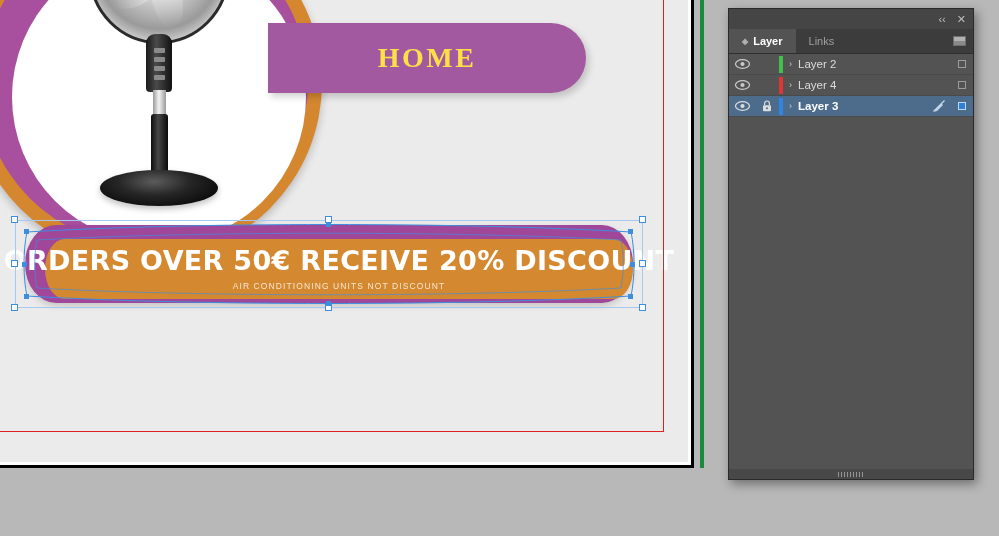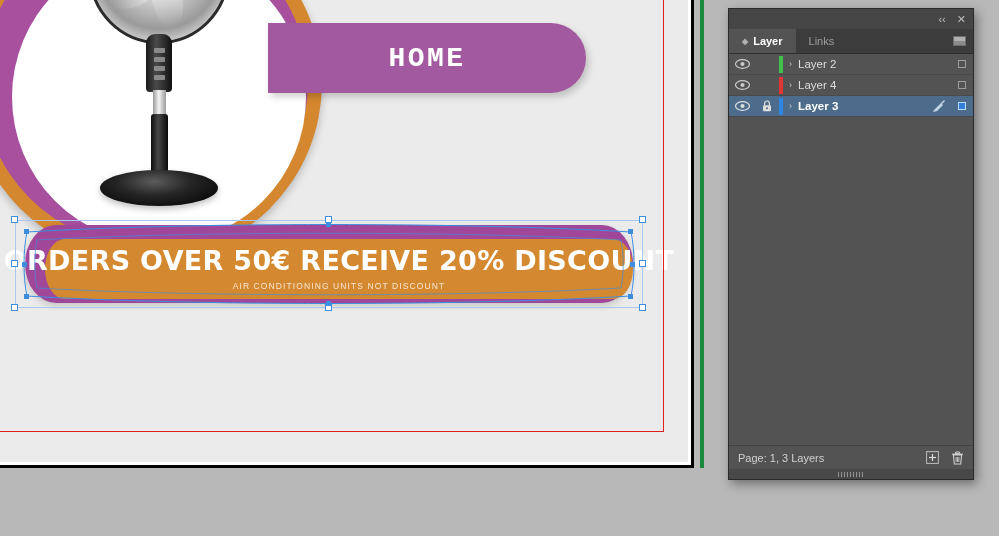--- a/index.html
+++ b/index.html
@@ -185,25 +185,25 @@
     width: 318px;
     height: 70px;
     background: #a2599f;
     border-radius: 0 35px 35px 0;
     box-shadow: 3px 4px 7px rgba(0,0,0,0.18);
     display: flex;
     align-items: center;
     justify-content: center;
   }
   #home-label {
-    color: #ffffff;
+    color: #fde047;
     font-size: 28px;
     font-weight: bold;
     letter-spacing: 2.5px;
-    font-family: Liberation Mono, monospace;
+    font-family: Liberation Serif, serif;
   }
 
   
   #banner-wrap {
     position: absolute;
     left: 21px;
     top: 230px;
     width: 628px;
     height: 88px;
   }
@@ -602,38 +602,18 @@
             <path d="M3.5 10.5 L9.5 4.5 l1.6 1.6 l-6 6 l-2.2 0.6 Z" fill="#b9cfe4"></path>
             <line x1="1.5" y1="12.5" x2="12.5" y2="1.5" stroke="#c9dcee" stroke-width="1.3"></line>
           </svg>
         </div>
         <div class="cell-target">
           <div class="target-box filled"></div>
         </div>
       </div>
     </div>
 
-    <div id="panel-footer">
-      <span id="footer-status">Page: 1, 3 Layers</span>
-      <span class="footer-btn">
-        <svg width="13" height="13" viewBox="0 0 13 13">
-          <rect x="0.6" y="0.6" width="11.8" height="11.8" fill="none" stroke="#bdbdbd" stroke-width="1"></rect>
-          <line x1="6.5" y1="3" x2="6.5" y2="10" stroke="#dcdcdc" stroke-width="1.2"></line>
-          <line x1="3" y1="6.5" x2="10" y2="6.5" stroke="#dcdcdc" stroke-width="1.2"></line>
-        </svg>
-      </span>
-      <span class="footer-btn">
-        <svg width="13" height="14" viewBox="0 0 13 14">
-          <rect x="1.2" y="2.6" width="10.6" height="1.4" fill="#cfcfcf"></rect>
-          <path d="M4.6 1 h3.8 v1.6 h-3.8 Z" fill="none" stroke="#cfcfcf" stroke-width="1"></path>
-          <path d="M2.4 4 h8.2 l-0.9 9 h-6.4 Z" fill="none" stroke="#cfcfcf" stroke-width="1.1"></path>
-          <line x1="5" y1="6" x2="5.2" y2="11" stroke="#cfcfcf" stroke-width="0.9"></line>
-          <line x1="6.5" y1="6" x2="6.5" y2="11" stroke="#cfcfcf" stroke-width="0.9"></line>
-          <line x1="8" y1="6" x2="7.8" y2="11" stroke="#cfcfcf" stroke-width="0.9"></line>
-        </svg>
-      </span>
-    </div>
 
     <div id="panel-resize-strip">
       <div id="resize-grip"></div>
     </div>
   </div>
 </div>
 
 </body></html>

